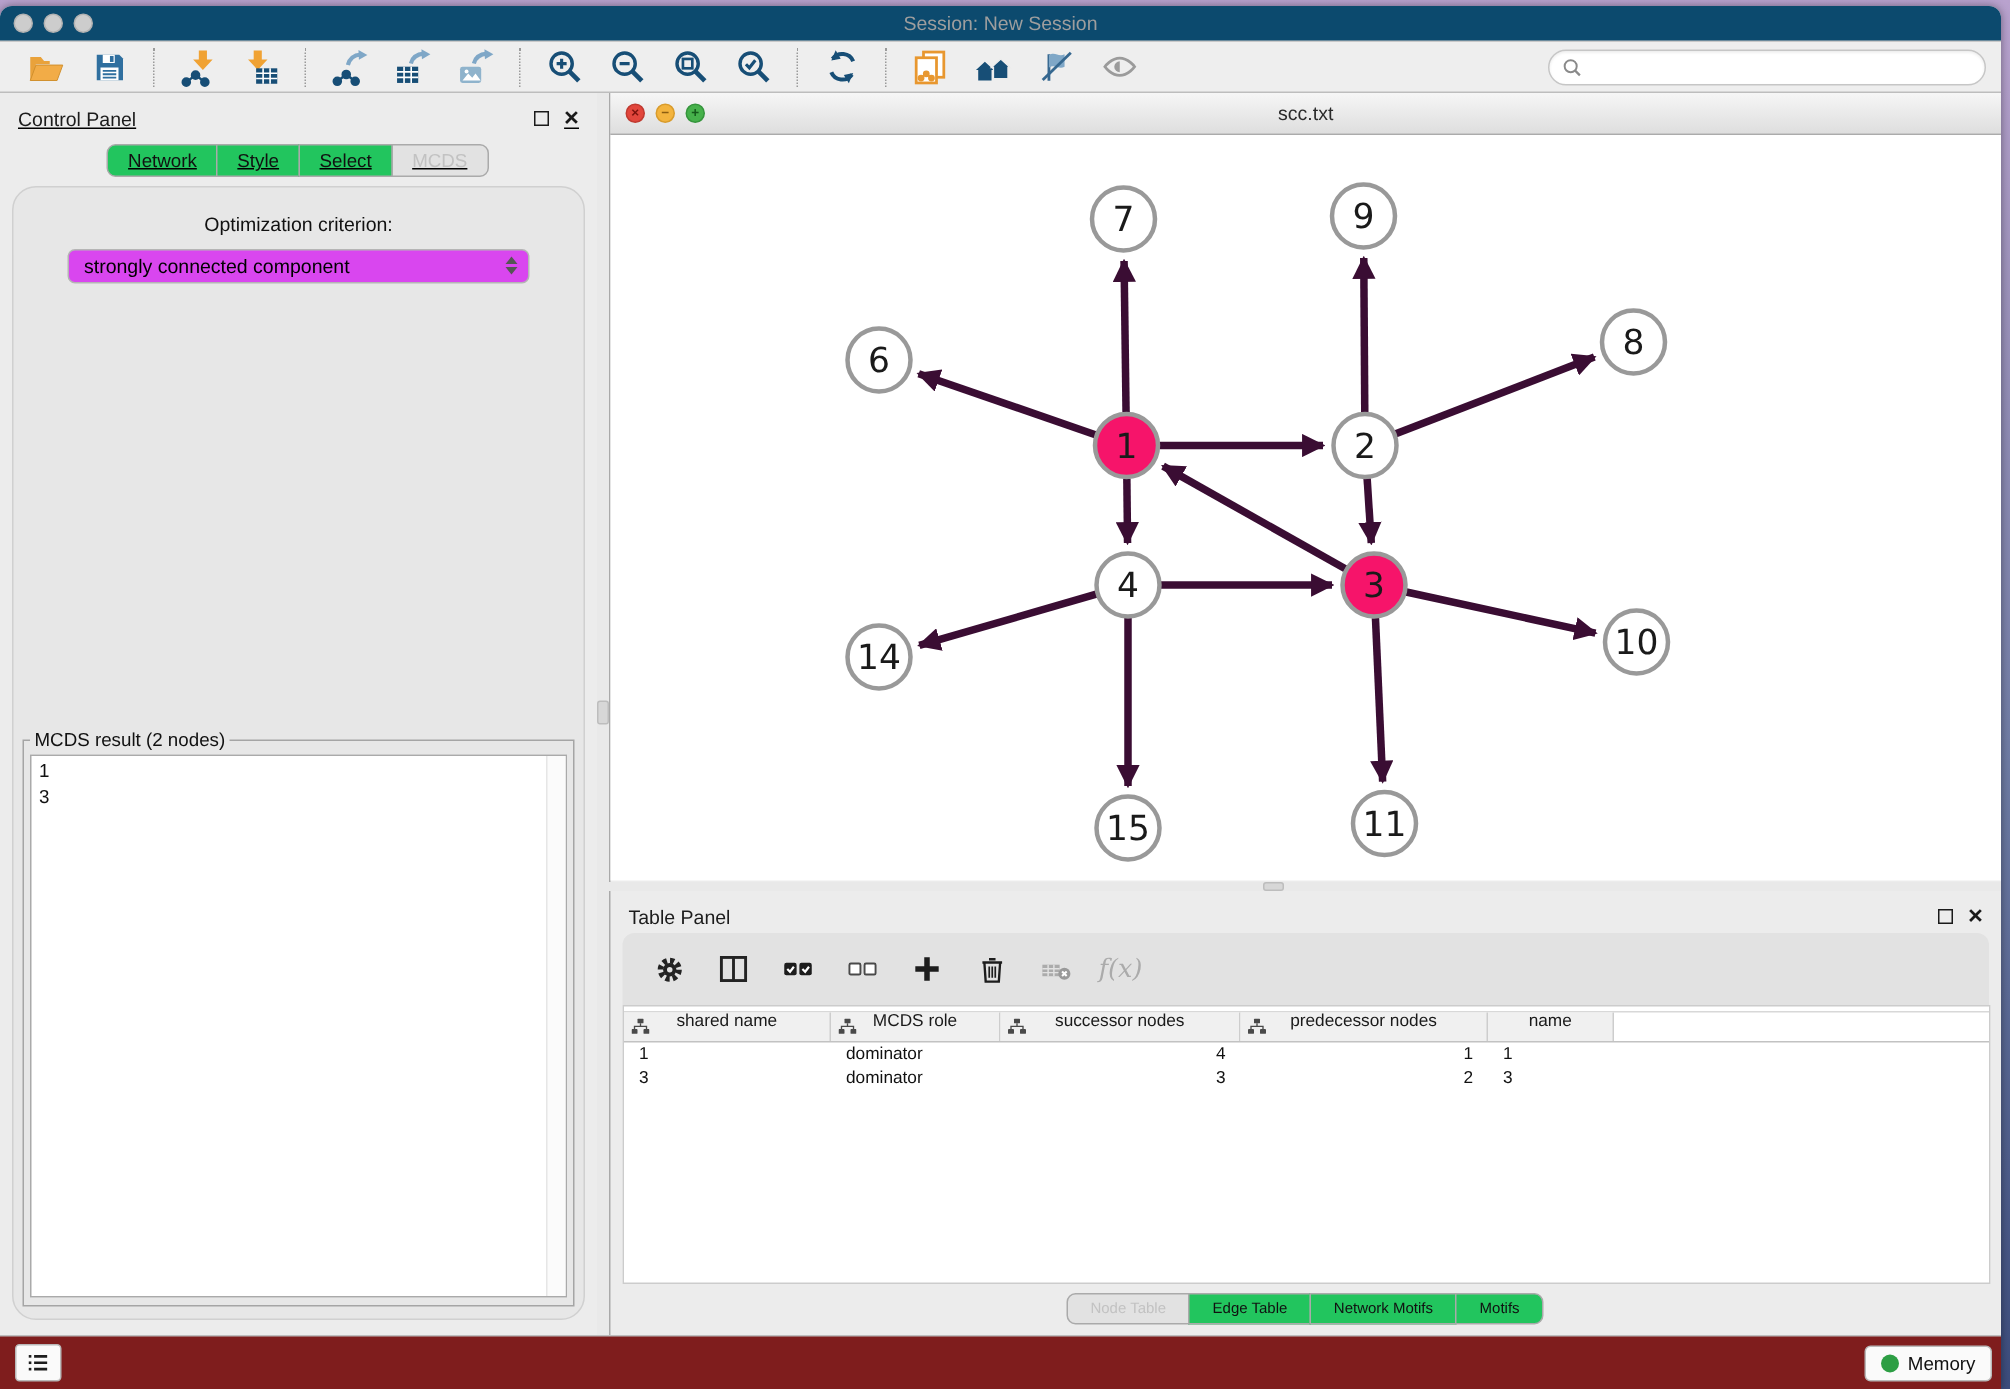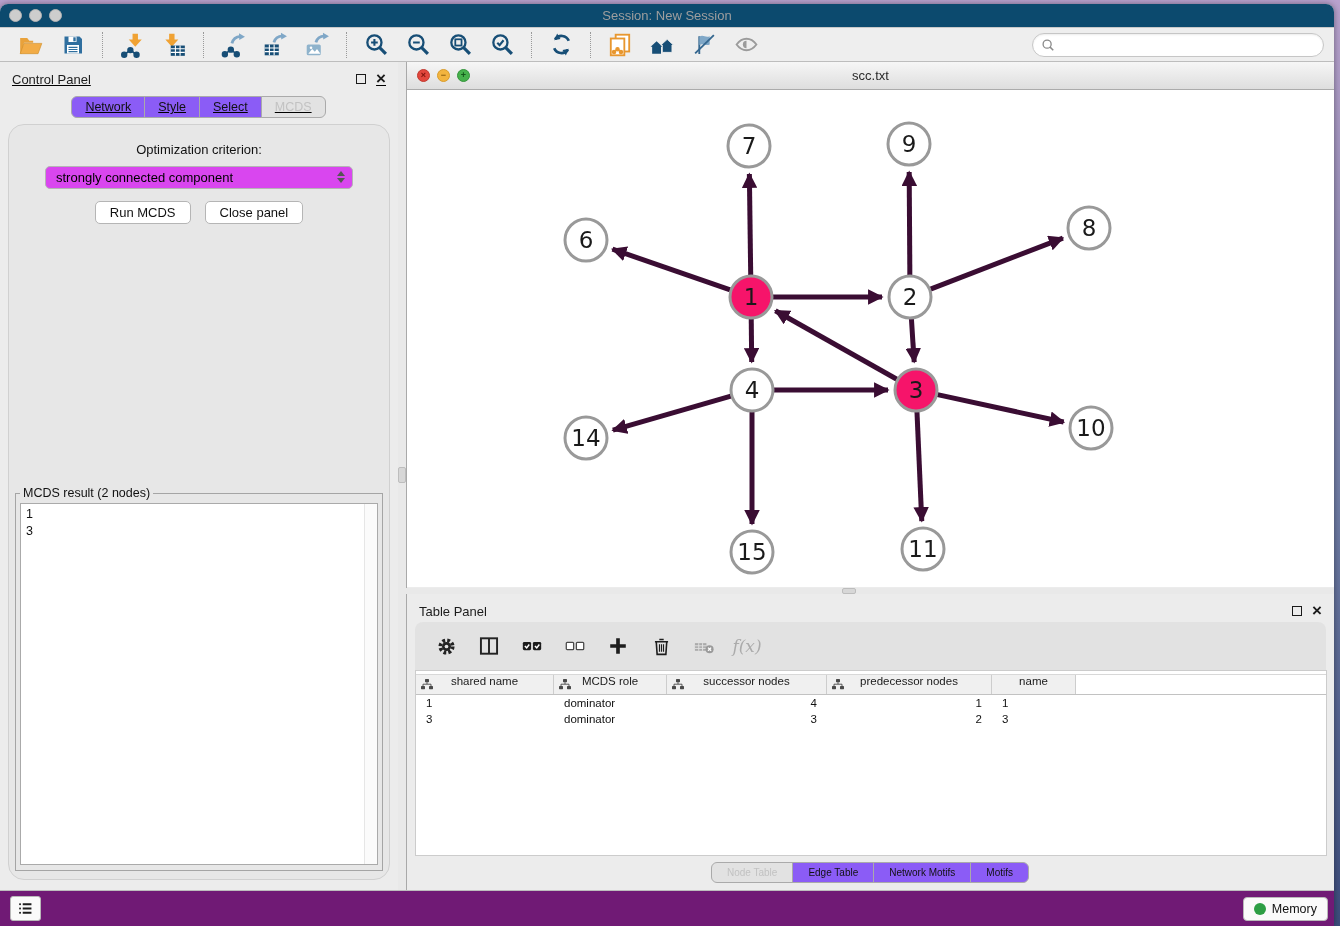--- a/index.html
+++ b/index.html
@@ -29,21 +29,21 @@
   
   .main { position:absolute; top:58px; left:0; right:0; bottom:36px; background:#ececec; }
 
   
   .control-panel { position:absolute; left:0; top:0; width:398px; bottom:0;text-decoration:underline; }
   .panel-header { display:flex; align-items:center; height:34px; padding:0 12px; font-size:13px; color:#1c1c1c; }
   .panel-header .sp { flex:1; }
   .float-ic { width:10px; height:10px; border:1.6px solid #1a1a1a; margin-right:10px; }
   .close-ic { font-size:17px; font-weight:bold; color:#1a1a1a; line-height:10px; }
   .tabgroup { display:flex; justify-content:center; }
-  .tab { border:1px solid #aaaaaa; background:#8b5cf6; color:#111; font-size:12.5px; padding:3px 13px;
+  .tab { border:1px solid #aaaaaa; background:#22c55e; color:#111; font-size:12.5px; padding:3px 13px;
     margin-left:-1px; white-space:nowrap; }
   .tab:first-child { border-radius:6px 0 0 6px; }
   .tab:last-child { border-radius:0 6px 6px 0; }
   .tab.active { background:#e2e2e2; color:#c2c2c2; }
   .cp-content { position:absolute; left:8px; right:8px; top:62px; bottom:10px; background:#e7e7e7;
     border:1px solid #d0d0d0; border-radius:16px; }
   .opt-label { text-align:center; margin-top:17px; font-size:13px; color:#111; }
   .select { position:relative; margin:9px auto 0; width:308px; height:23px; background:#d946ef;
     border:1px solid #b5b5b5; border-radius:5px; font-size:13px; display:flex; align-items:center; padding:0 20px 0 10px; }
   .stepper { position:absolute; right:7px; top:4px; display:flex; flex-direction:column; gap:2px; }
@@ -84,21 +84,21 @@
   .thead { display:flex; margin-top:3px; border-top:1px solid #d8d8d8; border-bottom:1px solid #c2c2c2; }
   .th { position:relative; height:19px; background:#f0f0f0; border-right:1px solid #cdcdcd;
     font-size:11.5px; color:#1a1a1a; display:flex; align-items:flex-start; justify-content:center; }
   .th .shared-ic { position:absolute; left:5px; top:4px; }
   .trow { display:flex; height:16px; align-items:center; }
   .td { font-size:11.5px; color:#111; line-height:16px; padding:0 10px; overflow:hidden; white-space:nowrap; }
   .tp-footer { position:absolute; left:0; right:0; top:268px; display:flex; justify-content:center; }
   .tp-footer .tab { font-size:10px; padding:4px 15px; font-weight:500;text-align:right; }
 
   
-  .statusbar { position:absolute; left:0; right:0; bottom:0; height:36px; background:#701a75; border-top:1px solid #bdbdbd; }
+  .statusbar { position:absolute; left:0; right:0; bottom:0; height:36px; background:#7f1d1d; border-top:1px solid #bdbdbd; }
   .sb-left { position:absolute; left:10px; top:5px; width:31px; height:25px; background:#fafafa; border:1px solid #b9b9b9; border-radius:3px;
     display:flex; align-items:center; justify-content:center; }
   .sb-mem { position:absolute; right:6px; top:6px; height:24px; background:#fafafa; border:1px solid #b9b9b9; border-radius:4px;
     display:flex; align-items:center; gap:6px; padding:0 10px; font-size:12.5px; color:#111; }
   .mem-dot { width:12px; height:12px; border-radius:50%; background:#2d9e44; }
 </style>
 </head>
 <body>
 
 <div class="screen">
@@ -273,24 +273,20 @@
             <div class="tab active">MCDS</div>
           </div>
       <div class="cp-content">
         <div class="opt-label">Optimization criterion:</div>
         <div class="select">
           <span>strongly connected component</span>
           <span class="stepper">
                 <span class="arr-up"></span>
                 <span class="arr-dn"></span>
               </span>
-        </div>
-        <div class="btn-row">
-          <button class="mac-btn">Run MCDS</button>
-          <button class="mac-btn">Close panel</button>
         </div>
         <div class="fieldset">
           <span class="legend">MCDS result (2 nodes)</span>
           <div class="result-area" id="mcds-lines">
             <div class="scroll-track"></div>
           <div>1</div>
                 <div>3</div>
               </div>
         </div>
       </div>

